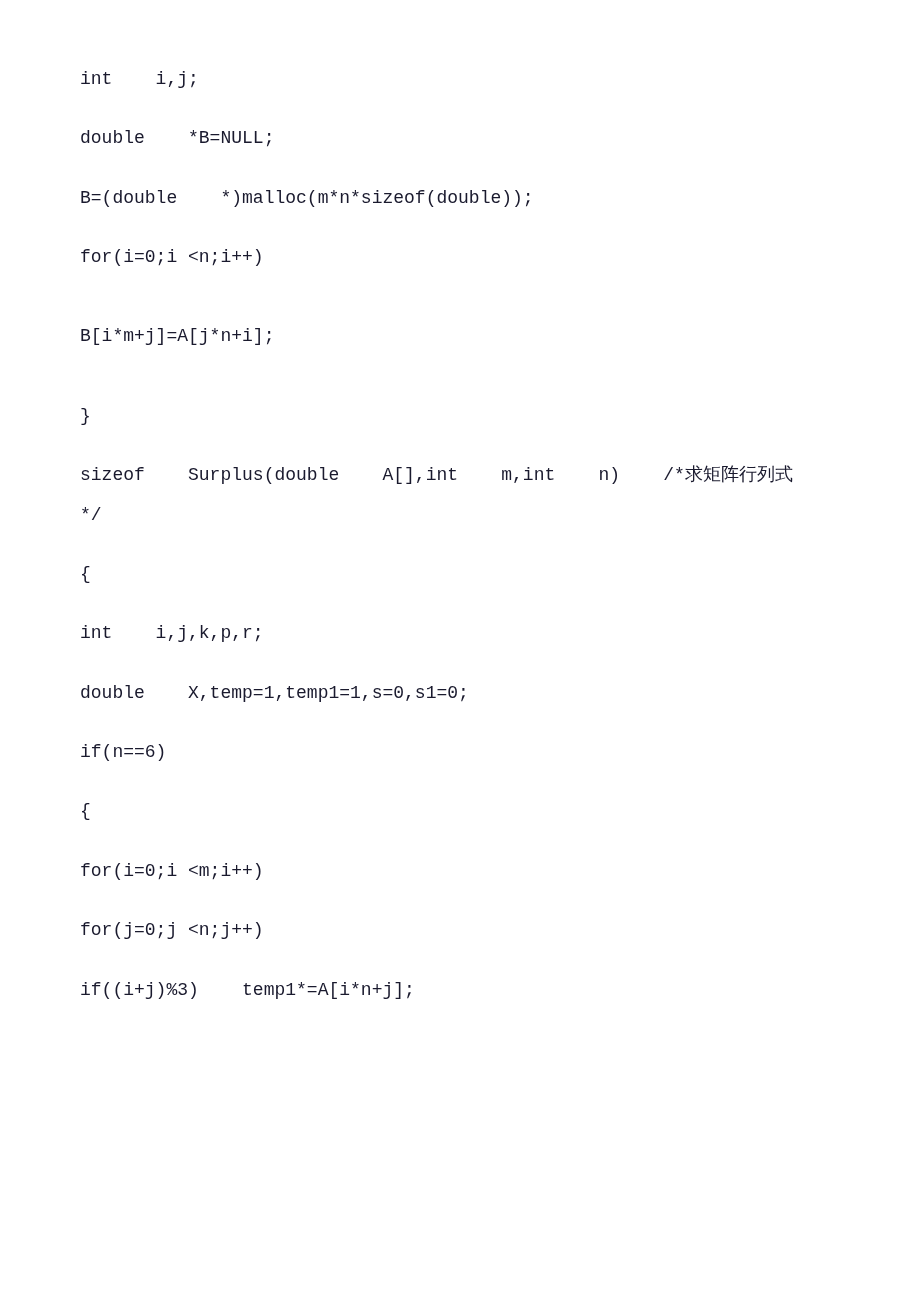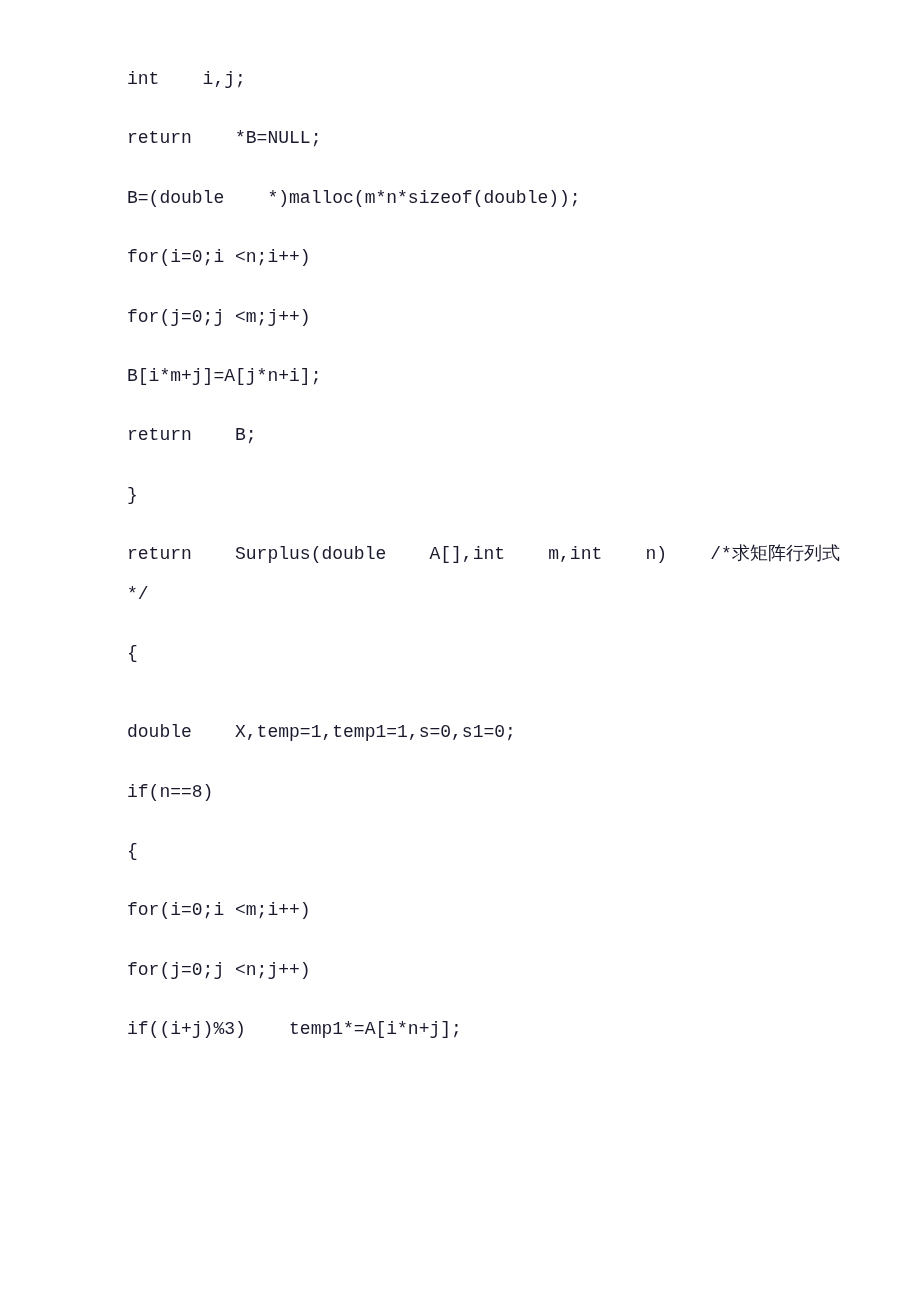--- a/index.html
+++ b/index.html
@@ -25,70 +25,68 @@
       gap: 0;
     }
 
     .code-line {
       display: block;
       white-space: pre;
       font-family: 'Courier New', Courier, monospace;
       font-size: 18px;
       color: #1a1a2e;
       line-height: 2.2;
-      margin-left: 47px;
     }
 
     .code-line.empty {
       display: block;
       height: 1.1em;
     }
   </style>
 </head>
 <body>
 
 <div class="code-block">
 
   <span class="code-line">int    i,j;</span>
   <span class="code-line empty"> </span>
 
-  <span class="code-line">return    *B=NULL;</span>
+  <span class="code-line">double    *B=NULL;</span>
   <span class="code-line empty"> </span>
 
   <span class="code-line">B=(double    *)malloc(m*n*sizeof(double));</span>
   <span class="code-line empty"> </span>
 
   <span class="code-line">for(i=0;i &lt;n;i++)</span>
   <span class="code-line empty"> </span>
 
-  <span class="code-line">for(j=0;j &lt;m;j++)</span>
   <span class="code-line empty"> </span>
 
   <span class="code-line">B[i*m+j]=A[j*n+i];</span>
   <span class="code-line empty"> </span>
 
-  <span class="code-line">return    B;</span>
   <span class="code-line empty"> </span>
 
   <span class="code-line">}</span>
   <span class="code-line empty"> </span>
 
-  <span class="code-line">return    Surplus(double    A[],int    m,int    n)    /*求矩阵行列式</span>
+  <span class="code-line">sizeof    Surplus(double    A[],int    m,int    n)    /*求矩阵行列式</span>
   <span class="code-line">*/</span>
   <span class="code-line empty"> </span>
 
   <span class="code-line">{</span>
   <span class="code-line empty"> </span>
 
+  <span class="code-line">int    i,j,k,p,r;</span>
   <span class="code-line empty"> </span>
 
   <span class="code-line">double    X,temp=1,temp1=1,s=0,s1=0;</span>
   <span class="code-line empty"> </span>
 
-  <span class="code-line">if(n==8)</span>
+  <span class="code-line">if(n==6)</span>
   <span class="code-line empty"> </span>
 
   <span class="code-line">{</span>
   <span class="code-line empty"> </span>
 
   <span class="code-line">for(i=0;i &lt;m;i++)</span>
   <span class="code-line empty"> </span>
 
   <span class="code-line">for(j=0;j &lt;n;j++)</span>
   <span class="code-line empty"> </span>

